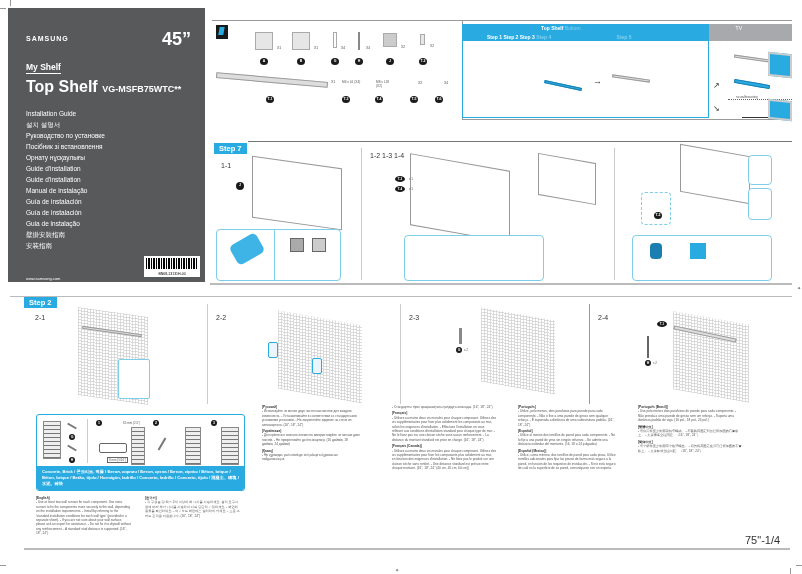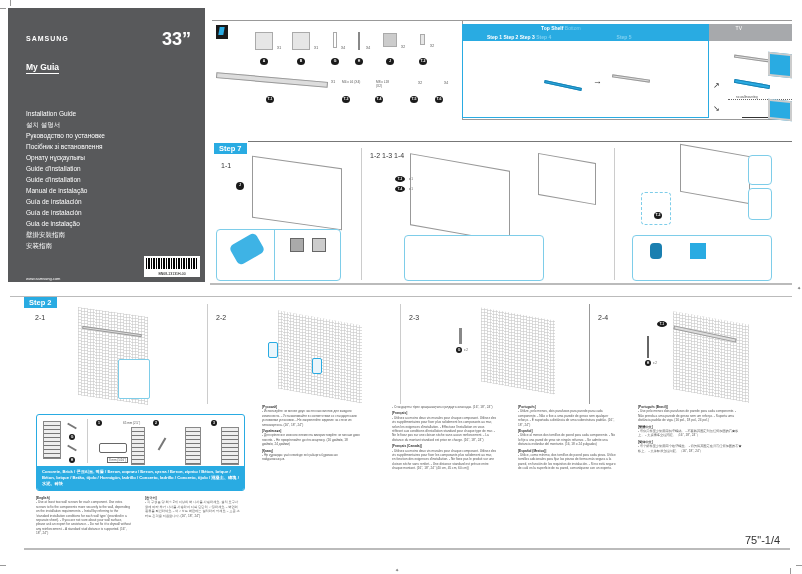--- a/index.html
+++ b/index.html
@@ -74,22 +74,26 @@
 <body>
 
 <div class="crop" style="left:0;top:8px;width:6px;height:1px;"></div>
 <div class="crop" style="left:10px;top:0;width:1px;height:6px;"></div>
 <div class="crop" style="left:0;top:565px;width:6px;height:1px;"></div>
 <div class="crop" style="left:796px;top:565px;width:6px;height:1px;"></div>
 <div class="crop" style="left:790px;top:568px;width:1px;height:6px;"></div>
 
 <div class="cover">
   <div class="brand">SAMSUNG</div>
-  <div class="size">33”</div>
-  <div class="series">My Guia</div>
+  <div class="size">45”</div>
+  <div class="series">My Shelf</div>
+  <div class="title">
+    <span>Top Shelf</span>
+    <span class="model">VG-MSFB75WTC**</span>
+  </div>
   <div class="langs">
     <div>Installation Guide</div>
     <div>설치 설명서</div>
     <div>Руководство по установке</div>
     <div>Посібник зі встановлення</div>
     <div>Орнату нұсқаулығы</div>
     <div>Guide d'installation</div>
     <div>Guide d'installation</div>
     <div>Manual de instalação</div>
     <div>Guía de instalación</div>

